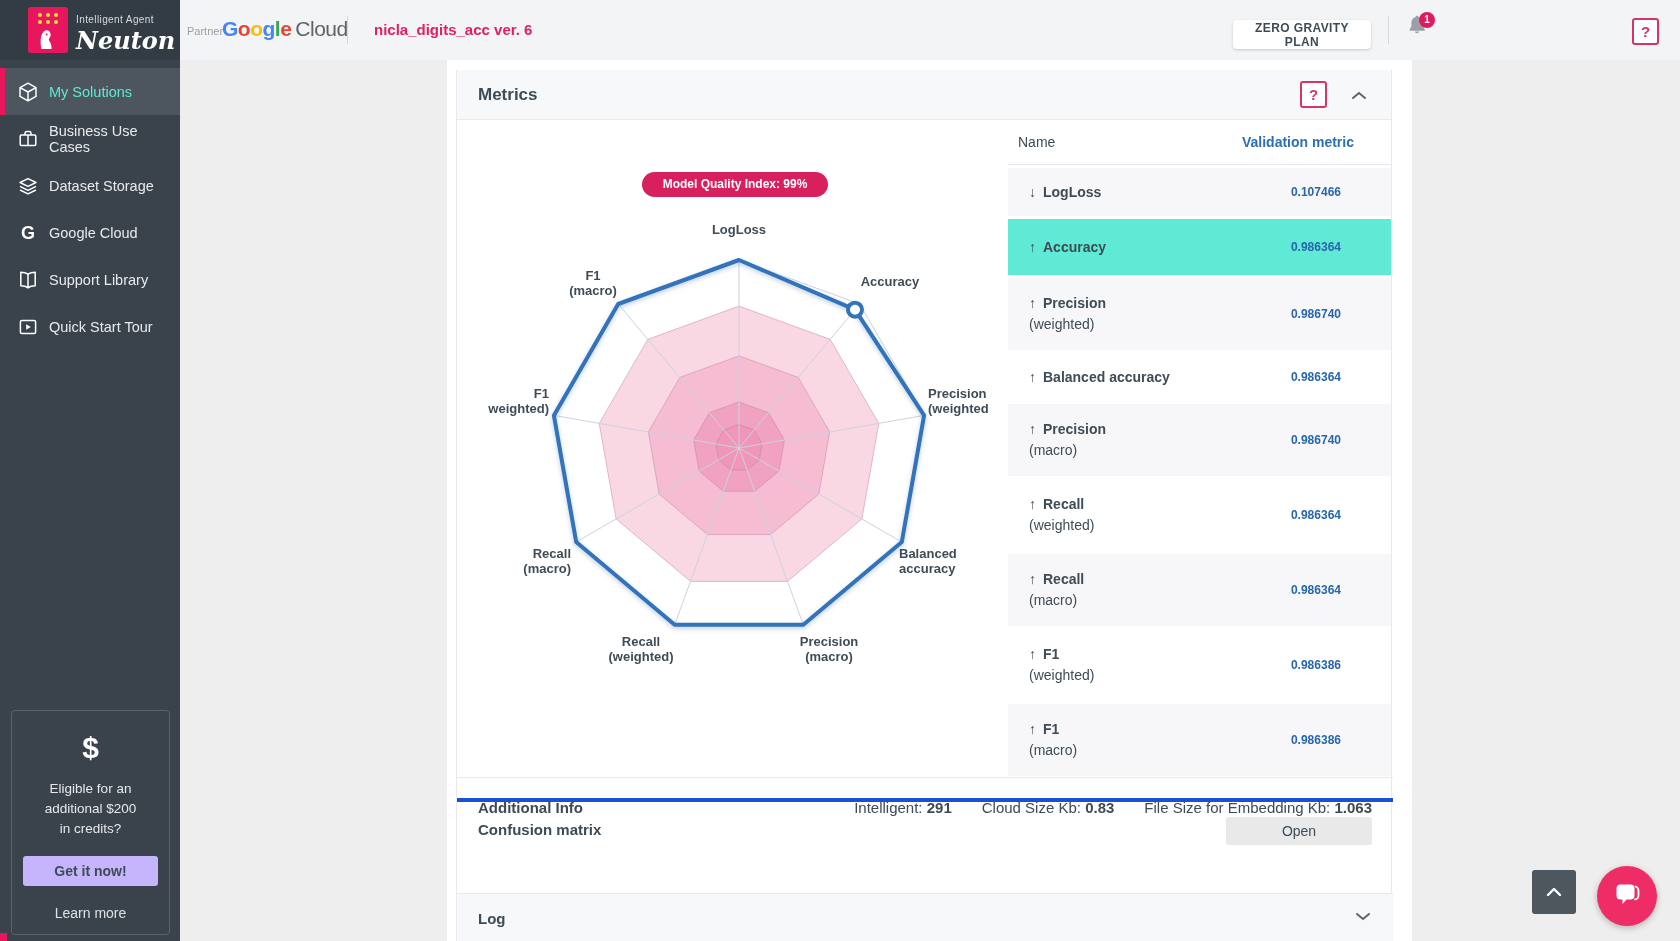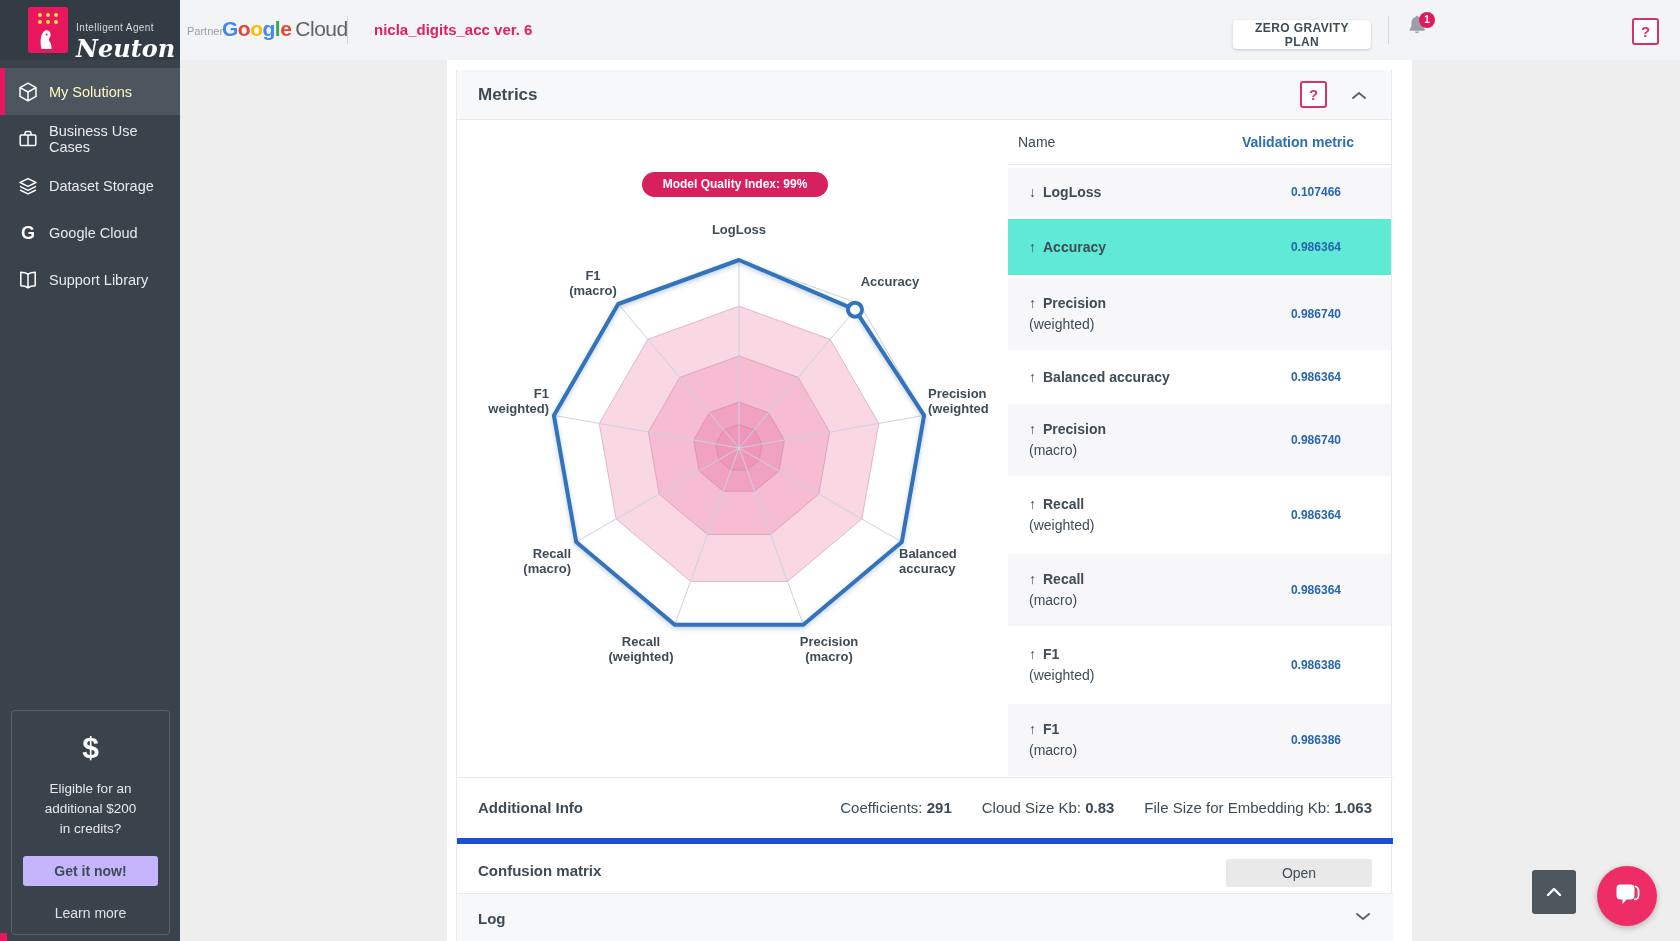--- a/index.html
+++ b/index.html
@@ -2,21 +2,21 @@
 <html><head>
 <meta charset="utf-8">
 <style>
   html,body{margin:0;padding:0;background:#888;}
   #app{position:relative;width:1680px;height:941px;background:#eeeeef;overflow:hidden;
        font-family:"Liberation Sans",sans-serif;color:#3d4b56;}
   
   .topbar{position:absolute;left:0;top:0;width:1680px;height:60px;background:#f3f4f5;}
   .logo-block{position:absolute;left:0;top:0;width:180px;height:60px;background:#333b45;}
   .logo-mark{position:absolute;left:28px;top:7px;}
-  .logo-texts{position:absolute;left:76px;top:22px;color:#fff;}
+  .logo-texts{position:absolute;left:76px;top:14px;color:#fff;}
   .logo-small{font-size:10px;letter-spacing:.4px;color:#d9dbde;}
   .logo-brand{font-family:"DejaVu Serif",serif;font-style:italic;font-weight:bold;font-size:24px;margin-top:1px;}
   .partner{position:absolute;left:187px;top:25px;font-size:11px;color:#9aa0a6;}
   .gcloud{position:absolute;left:222px;top:17px;font-size:21px;font-weight:600;letter-spacing:-.5px;}
   .gcloud .cloud{color:#5f6368;font-weight:400;margin-left:4px;}
   .tb-divider{position:absolute;top:16px;width:1px;height:28px;background:#d9d9dc;}
   .sol-title{position:absolute;left:374px;top:21px;font-size:15px;font-weight:700;color:#e02060;}
   .plan-btn{position:absolute;left:1233px;top:20px;width:138px;height:29px;background:#fff;border:none;
             border-radius:4px;box-shadow:0 1px 3px rgba(0,0,0,.18);font-family:inherit;
             font-size:12px;font-weight:700;letter-spacing:.4px;color:#3d4b56;}
@@ -24,21 +24,21 @@
   .bell-badge{position:absolute;left:14px;top:-2px;width:16px;height:16px;border-radius:50%;
               background:#e01a5e;color:#fff;font-size:10px;font-weight:700;text-align:center;line-height:16px;}
   .help-btn{display:inline-block;box-sizing:border-box;border:2px solid #d6336c;border-radius:3px;
             background:#fff;color:#d6336c;font-weight:700;font-size:15px;text-align:center;}
   .help-top{position:absolute;left:1632px;top:18px;width:27px;height:27px;line-height:23px;}
   
   .sidebar{position:absolute;left:0;top:60px;width:180px;height:881px;background:#3a424c;}
   .side-item{position:relative;height:47px;display:flex;align-items:center;color:#e8eaec;font-size:14.5px;cursor:pointer;}
   .side-item .sicon{position:absolute;left:17px;width:22px;height:22px;}
   .side-item .slbl{margin-left:49px;}
-  .side-item.active{background:#4d565f;color:#fef9c3;}
+  .side-item.active{background:#4d565f;color:#5eead4;}
   .side-item.active:before{content:"";position:absolute;left:0;top:0;width:5px;height:100%;background:#e8175d;}
   .side-items{padding-top:8px;}
   .promo{position:absolute;left:11px;top:650px;width:157px;height:223px;border:1px solid #5a626b;border-radius:4px;}
   .promo-dollar{position:absolute;left:0;width:100%;top:20px;text-align:center;color:#fff;font-size:30px;font-weight:700;}
   .promo-text{position:absolute;left:0;width:100%;top:68px;text-align:center;color:#e6e8ea;font-size:13.5px;line-height:20px;}
   .promo-btn{position:absolute;left:11px;top:145px;width:135px;height:30px;background:#c4b5fd;border:none;border-radius:3px;
              font-family:inherit;font-size:14px;font-weight:700;color:#3d4b56;}
   .promo-link{position:absolute;left:0;width:100%;top:194px;text-align:center;color:#dfe1e4;font-size:14px;cursor:pointer;}
   .bl-accent{position:absolute;left:0;top:933px;width:7px;height:8px;background:#e8175d;}
   
@@ -65,21 +65,21 @@
   .mrow{display:flex;align-items:center;margin-bottom:3px;padding-left:21px;cursor:pointer;}
   .mrow.gray{background:#f7f7f9;} .mrow.white{background:#fff;} .mrow.pink{background:#5eead4;}
   .mrow.one{height:48px;} .mrow.pone{height:56px;} .mrow.two{height:72px;}
   .mname{flex:1;font-size:14px;font-weight:600;color:#3f4c57;line-height:21px;}
   .arr{font-weight:400;margin-right:7px;}
   .sub{font-weight:400;}
   .mval{font-size:12px;font-weight:700;color:#2766ae;margin-right:50px;}
   
   .sec{position:absolute;left:0;width:936px;box-sizing:border-box;}
   .sec-addinfo{top:707px;height:58px;border-top:1px solid #e8e9ed;}
-  .sec-conf{top:728px;height:58px;border-top:6px solid #1d4ed8;margin-top:40px;}
+  .sec-conf{top:728px;height:58px;border-top:4px solid #1d4ed8;}
   .sec-log{top:823px;height:48px;border-top:1px solid #e8e9ed;background:#f6f8fa;}
   .sec-title{position:absolute;left:21px;top:50%;transform:translateY(-50%);font-size:15px;font-weight:700;color:#3d4b56;}
   .stats{position:absolute;right:21px;top:50%;transform:translateY(-50%);font-size:15px;color:#3d4b56;display:flex;gap:30px;}
   .stats b{font-weight:700;}
   .open-btn{position:absolute;right:21px;top:15px;width:146px;height:28px;background:#e9e9ea;border:none;border-radius:2px;
             font-family:inherit;font-size:14px;color:#3d4b56;}
   .log-chevron{position:absolute;left:892px;top:14px;background:none;border:none;cursor:pointer;}
   
   .scrolltop{position:absolute;left:1532px;top:870px;width:44px;height:44px;background:#4e565e;border:none;border-radius:3px;}
   .chat-fab{position:absolute;left:1597px;top:866px;width:60px;height:60px;border-radius:50%;background:#ee2d66;border:none;
@@ -155,20 +155,27 @@
           <span class="sicon"><svg width="22" height="22" viewBox="0 0 22 22">
               <text x="11" y="17" text-anchor="middle" font-size="18" font-weight="bold" fill="#fff" font-family="Liberation Sans, sans-serif">G</text>
             </svg></span>
           <span class="slbl">Google Cloud</span>
         </div>
         <div class="side-item">
           <span class="sicon"><svg width="22" height="22" viewBox="0 0 22 22">
               <path d="M11 5.2C9.2 3.8 6.8 3.2 3.8 3.2v13.6c3 0 5.4.6 7.2 2 1.8-1.4 4.2-2 7.2-2V3.2c-3 0-5.4.6-7.2 2Z M11 5.2v13.6" fill="none" stroke="#fff" stroke-width="1.5" stroke-linejoin="round"></path>
             </svg></span>
           <span class="slbl">Support Library</span>
+        </div>
+        <div class="side-item">
+          <span class="sicon"><svg width="22" height="22" viewBox="0 0 22 22">
+              <rect x="3.4" y="4.4" width="15.2" height="13.2" rx="1.5" fill="none" stroke="#fff" stroke-width="1.5"></rect>
+              <path d="M9.2 8.2l4.6 2.8-4.6 2.8Z" fill="#fff"></path>
+            </svg></span>
+          <span class="slbl">Quick Start Tour</span>
         </div>
       </div>
     <div class="promo">
       <div class="promo-dollar">$</div>
       <div class="promo-text">
           <div>Eligible for an</div>
           <div>additional $200</div>
           <div>in credits?</div>
         </div>
       <button class="promo-btn">Get it now!</button>
@@ -293,21 +300,21 @@
               </div>
               <div class="mval">0.986386</div>
             </div>
           </div>
       </div>
     </div>
 
     <div class="sec sec-addinfo">
       <div class="sec-title">Additional Info</div>
       <div class="stats">
-          <span><span class="sl">Coefficients:</span> <b class="sv">291</b></span>
+          <span><span class="sl">Intelligent:</span> <b class="sv">291</b></span>
           <span><span class="sl">Cloud Size Kb:</span> <b class="sv">0.83</b></span>
           <span><span class="sl">File Size for Embedding Kb:</span> <b class="sv">1.063</b></span>
         </div>
     </div>
     <div class="sec sec-conf">
       <div class="sec-title">Confusion matrix</div>
       <button class="open-btn">Open</button>
     </div>
     <div class="sec sec-log">
       <div class="sec-title">Log</div>

